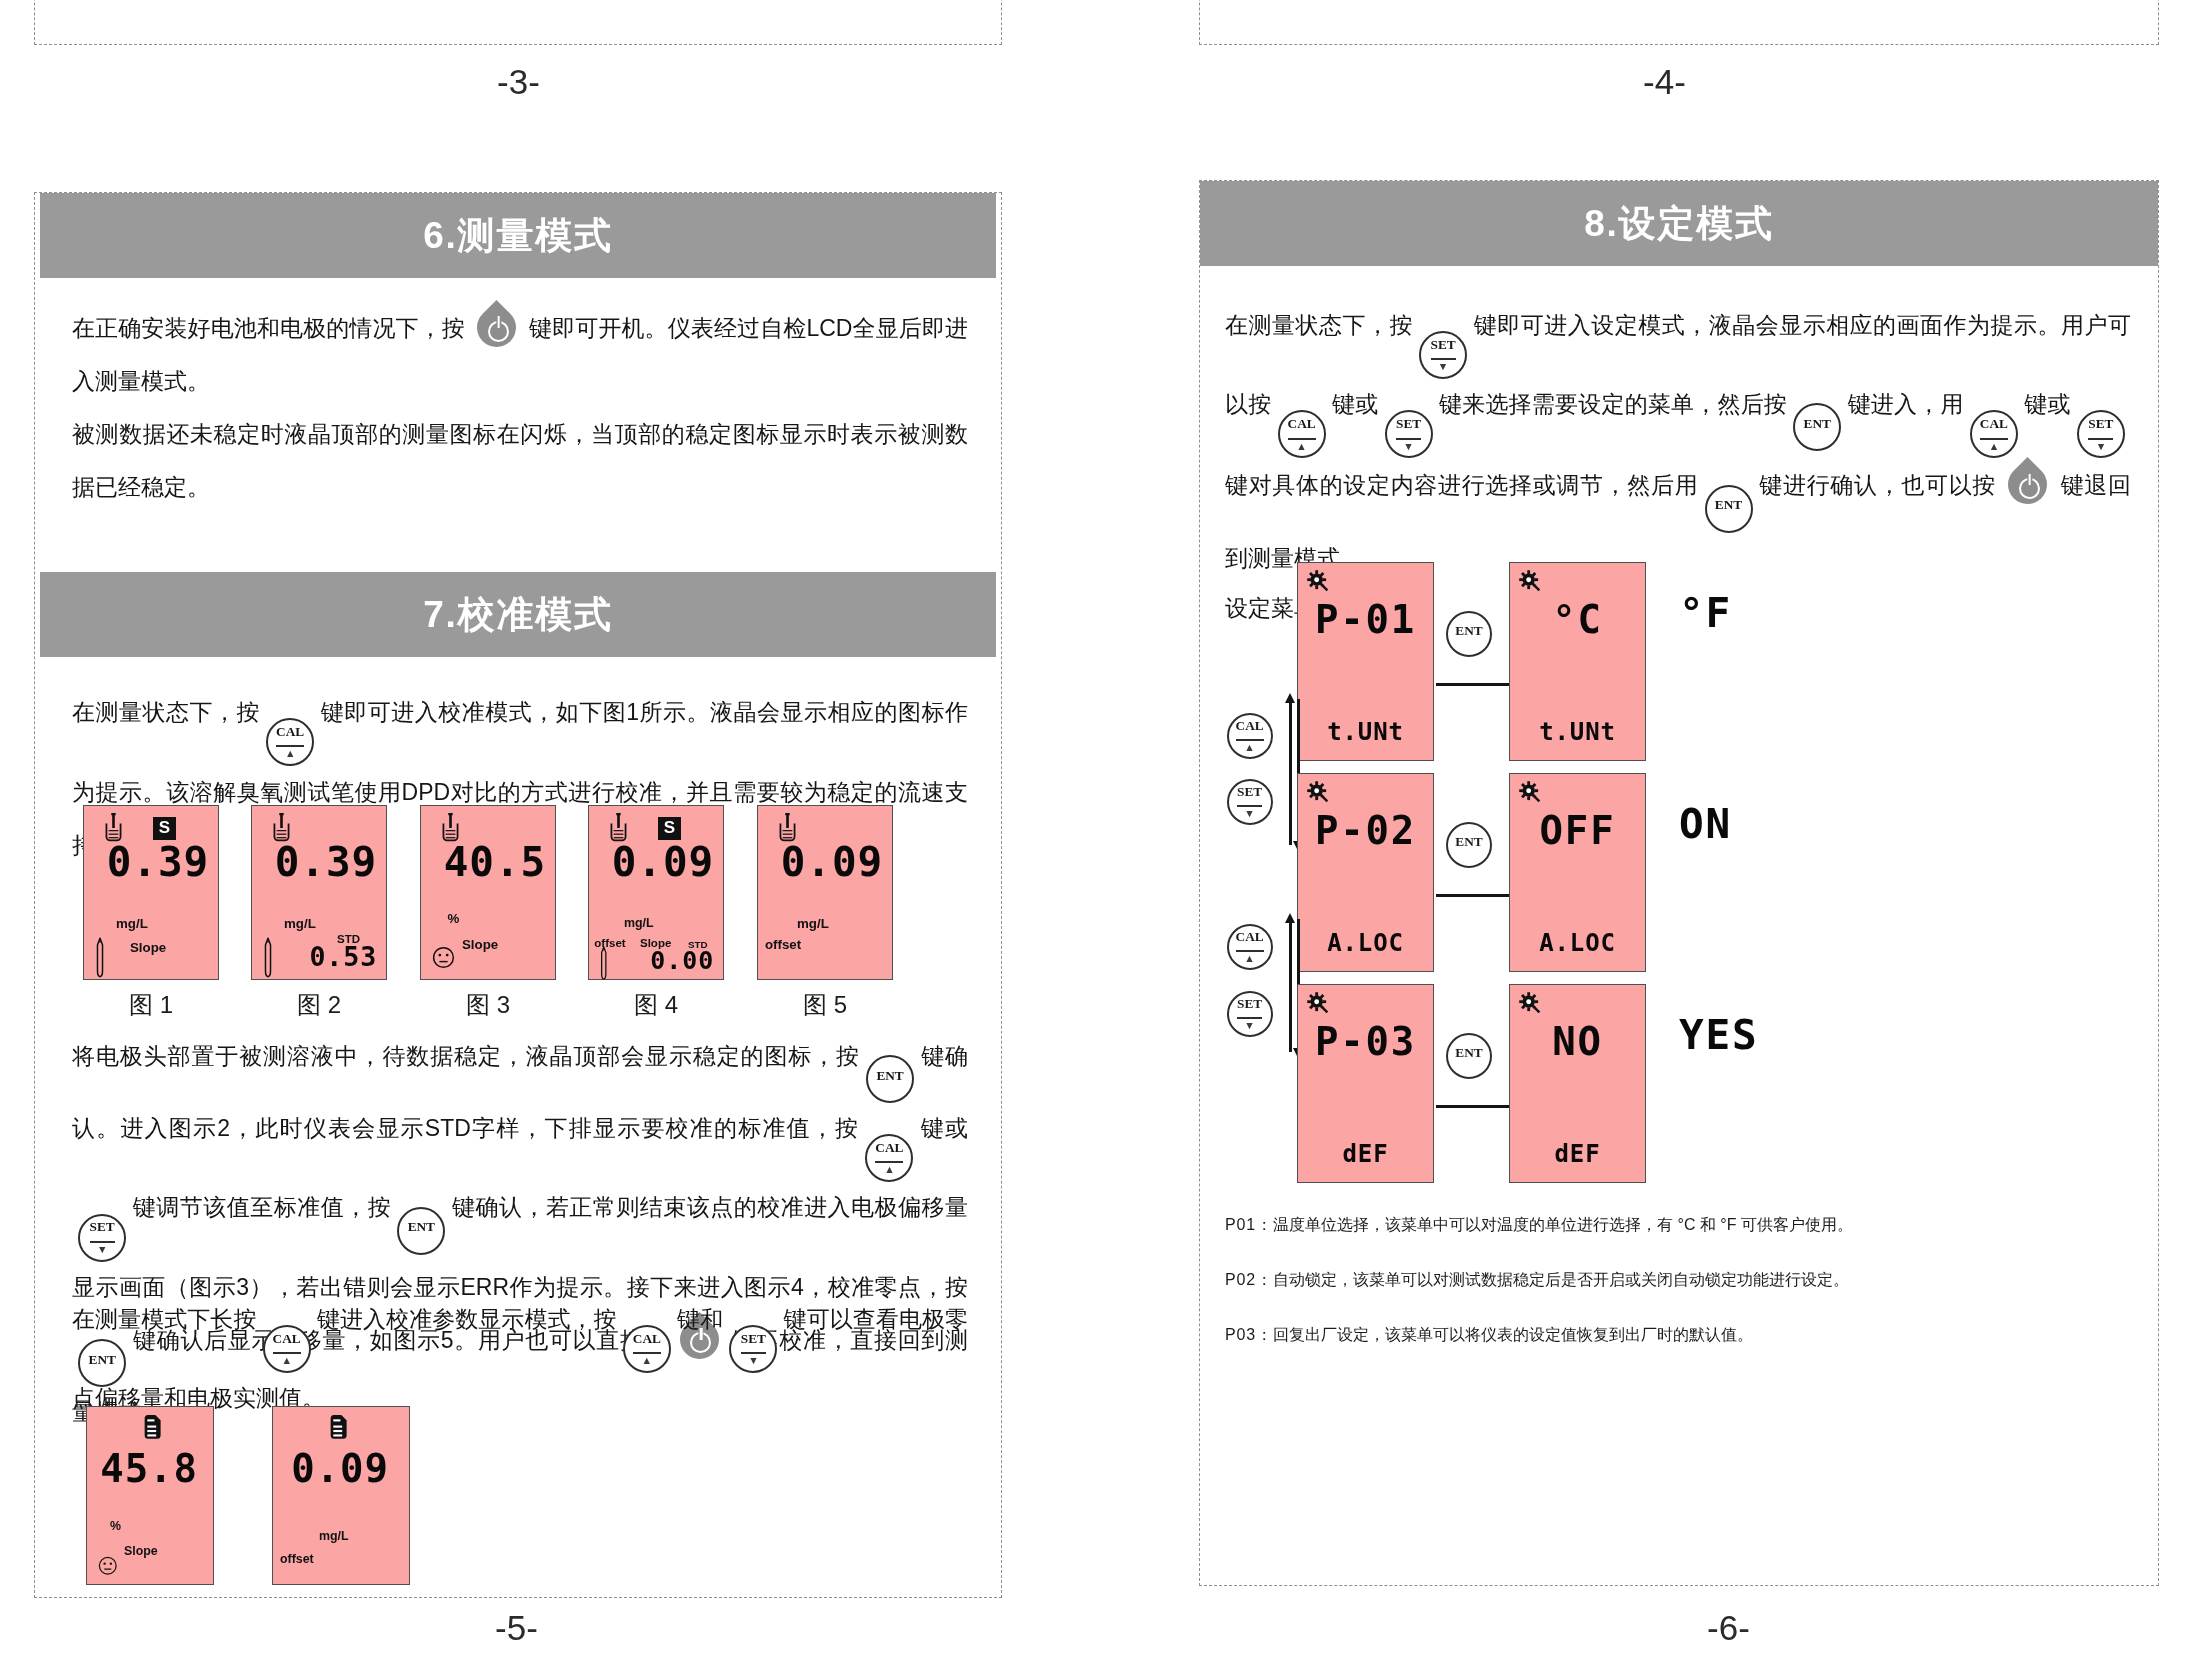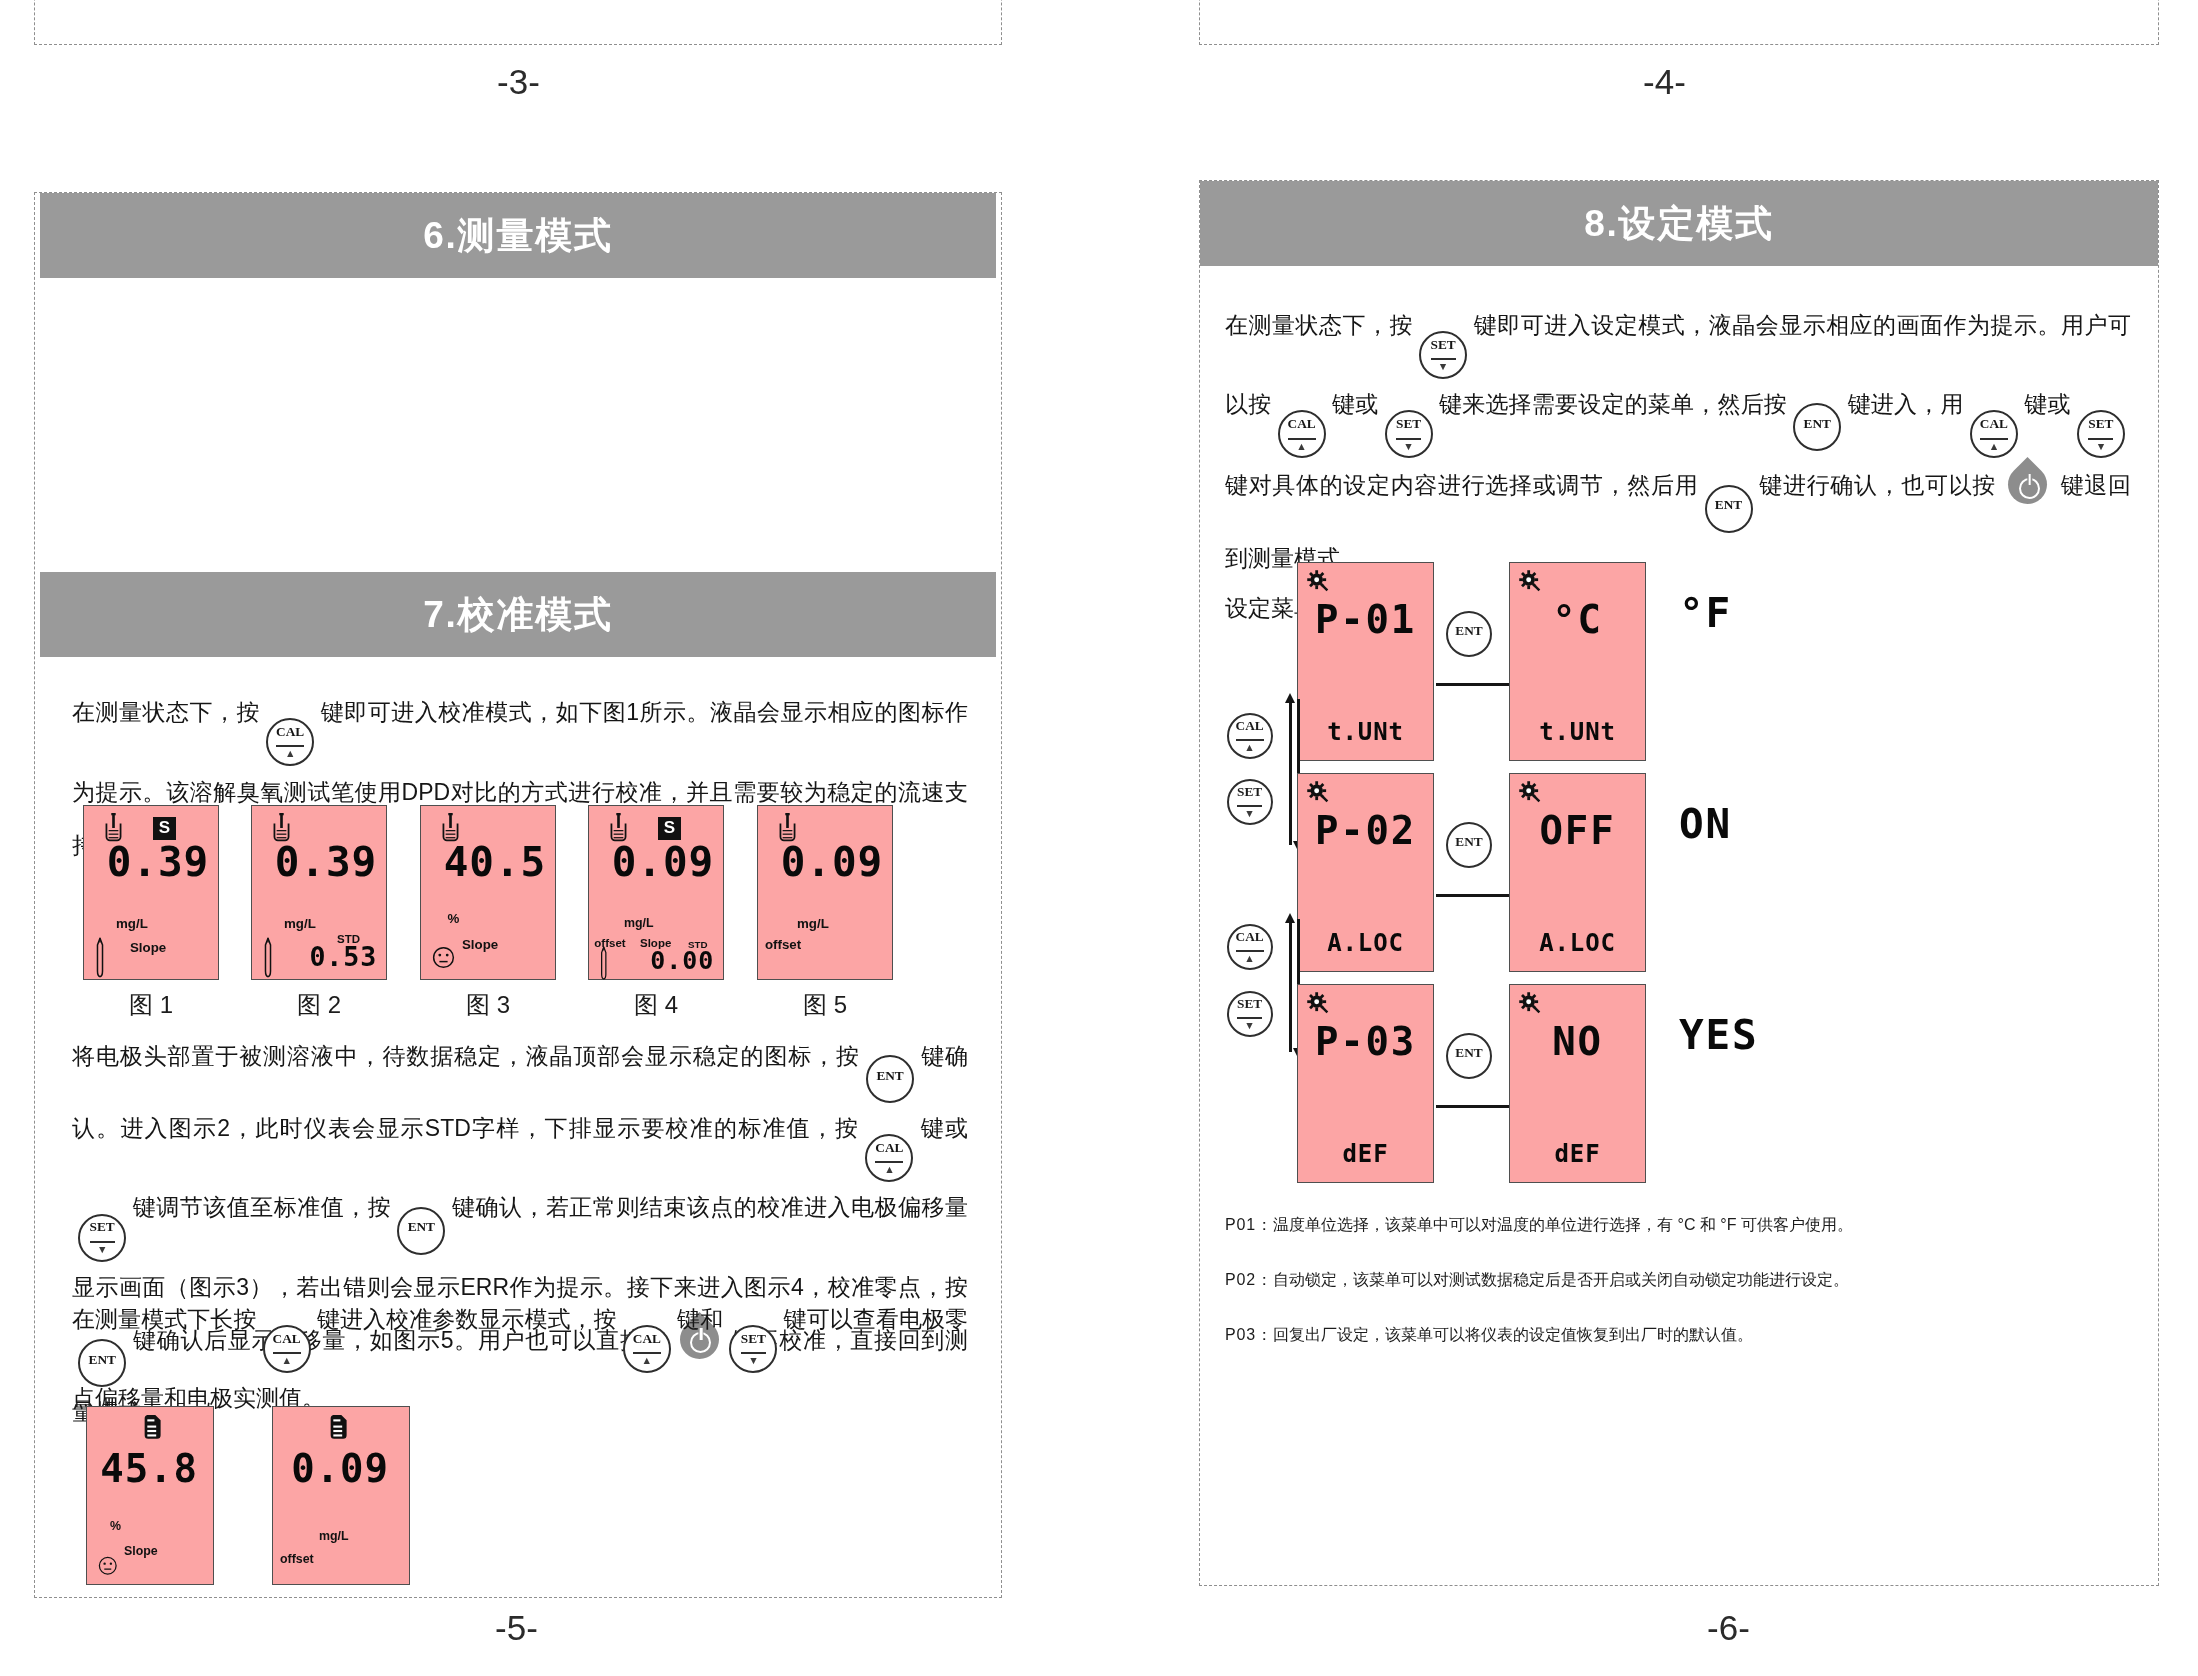--- a/index.html
+++ b/index.html
@@ -118,20 +118,24 @@
   <div class="prevbox" style="left:1199px;top:-37px;width:958px;height:80px;"></div>
   <div class="pageno" style="left:430px;top:62px;">-3-</div>
   <div class="pageno" style="left:1576px;top:62px;">-4-</div>
 
   <section class="pagebox" style="left:34px;top:192px;width:966px;height:1404px;">
 
     <header class="hdr" style="left:5.3px;right:5.3px;top:0;">
       <span>6.测量模式</span>
     </header>
 
+    <div class="txt" style="left:37px;top:108px;width:896px;">
+      <p><span>在正确安装好电池和电极的情况下，按</span><span class="pwr"><i class="drop"></i><i class="pring"></i></span><span>键即可开机。仪表经过自检LCD全显后即进入测量模式。</span></p>
+      <p><span>被测数据还未稳定时液晶顶部的测量图标在闪烁，当顶部的稳定图标显示时表示被测数据已经稳定。</span></p>
+    </div>
 
     <header class="hdr" style="left:5.3px;right:5.3px;top:379px;">
       <span>7.校准模式</span>
     </header>
 
     <div class="txt" style="left:37px;top:493px;width:896px;">
       <p><span>在测量状态下，按</span><span class="key">
             <span class="kt">CAL</span>
             <span class="tri">▲</span>
           </span><span>键即可进入校准模式，如下图1所示。液晶会显示相应的图标作为提示。该溶解臭氧测试笔使用DPD对比的方式进行校准，并且需要较为稳定的流速支持。</span></p>

